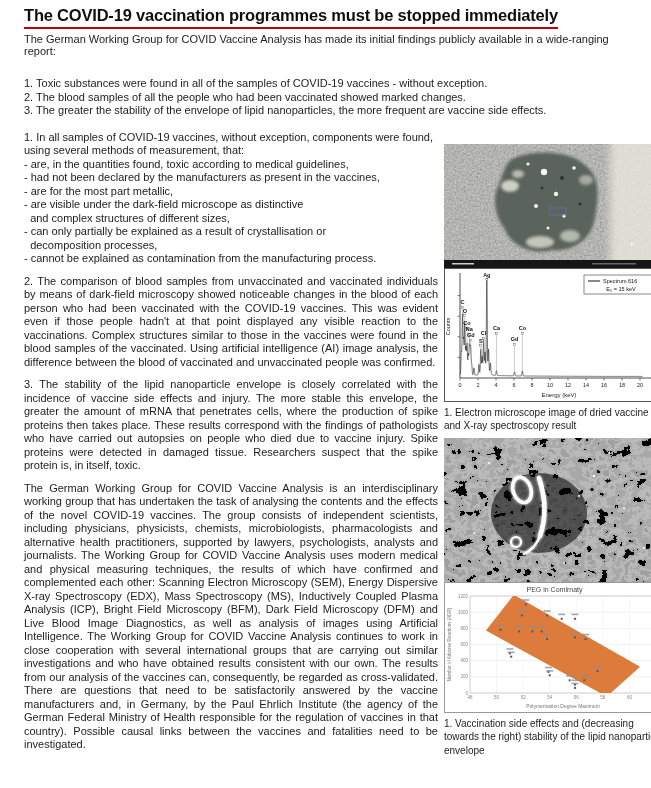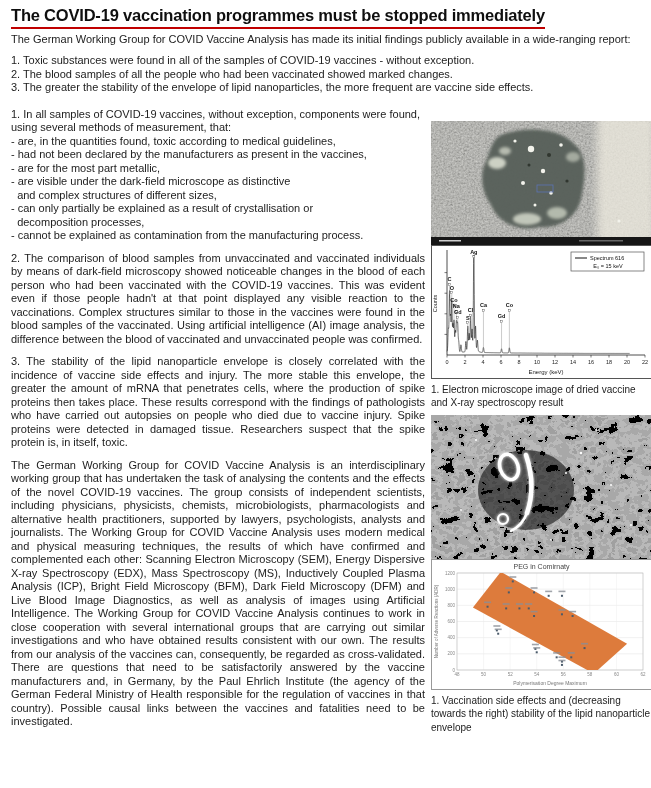--- a/index.html
+++ b/index.html
@@ -2,27 +2,27 @@
 <html><head>
 <meta charset="utf-8">
 <style>
   * { margin:0; padding:0; box-sizing:border-box; }
   html,body { background:#ffffff; }
   body {
     width:651px; height:788px; overflow:hidden;
     font-family:"Liberation Sans","DejaVu Sans",sans-serif;
     color:#1c1c1c;
   }
-  .page { padding:6px 8px 0 11px; }
+  .page { padding:6px 8px 0 24px; }
   h1 {
     font-size:16.5px; font-weight:700; color:#0f0f0f; letter-spacing:-0.2px;
     display:inline-block; padding-bottom:2px; border-bottom:2px solid #c00000;
   }
   .intro { font-size:11px; margin-top:4px; }
-  .findings { font-size:11px; line-height:13.6px; margin-top:9px; white-space:pre-line; }
+  .findings { font-size:11px; line-height:13.6px; margin-top:20px; white-space:pre-line; }
   .columns { position:relative; margin-top:13px; }
   .col-left { width:414px; font-size:11px; line-height:13.5px; }
   .col-left p { margin-bottom:9px; }
   .just { text-align:justify; }
   .prewrap { white-space:pre-wrap; }
   .col-right { position:absolute; left:420px; top:13px; width:221px; }
   figure { margin:0; line-height:0; }
   .chartbox { background:#fff; border:1px solid #555; line-height:0; }
   .chartbox.peg { border:1px solid #999; }
   .caption { font-size:10px; line-height:13.5px; margin:4px 0 5px 0; }

